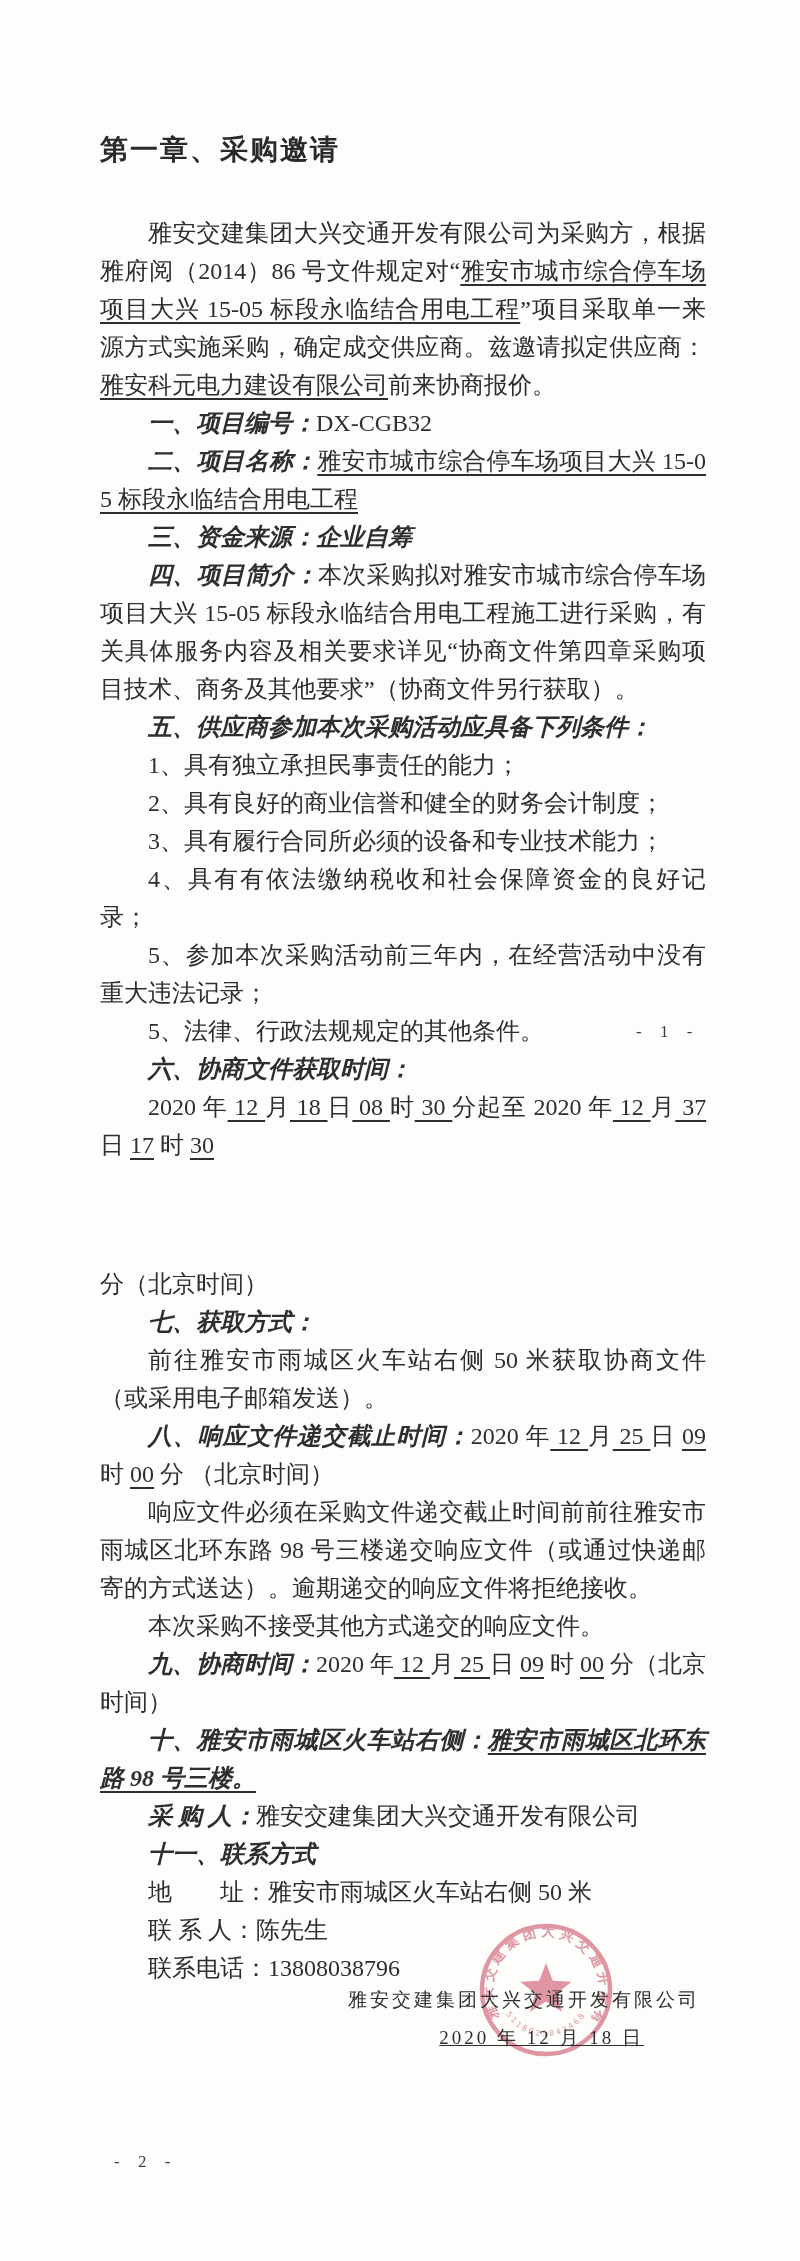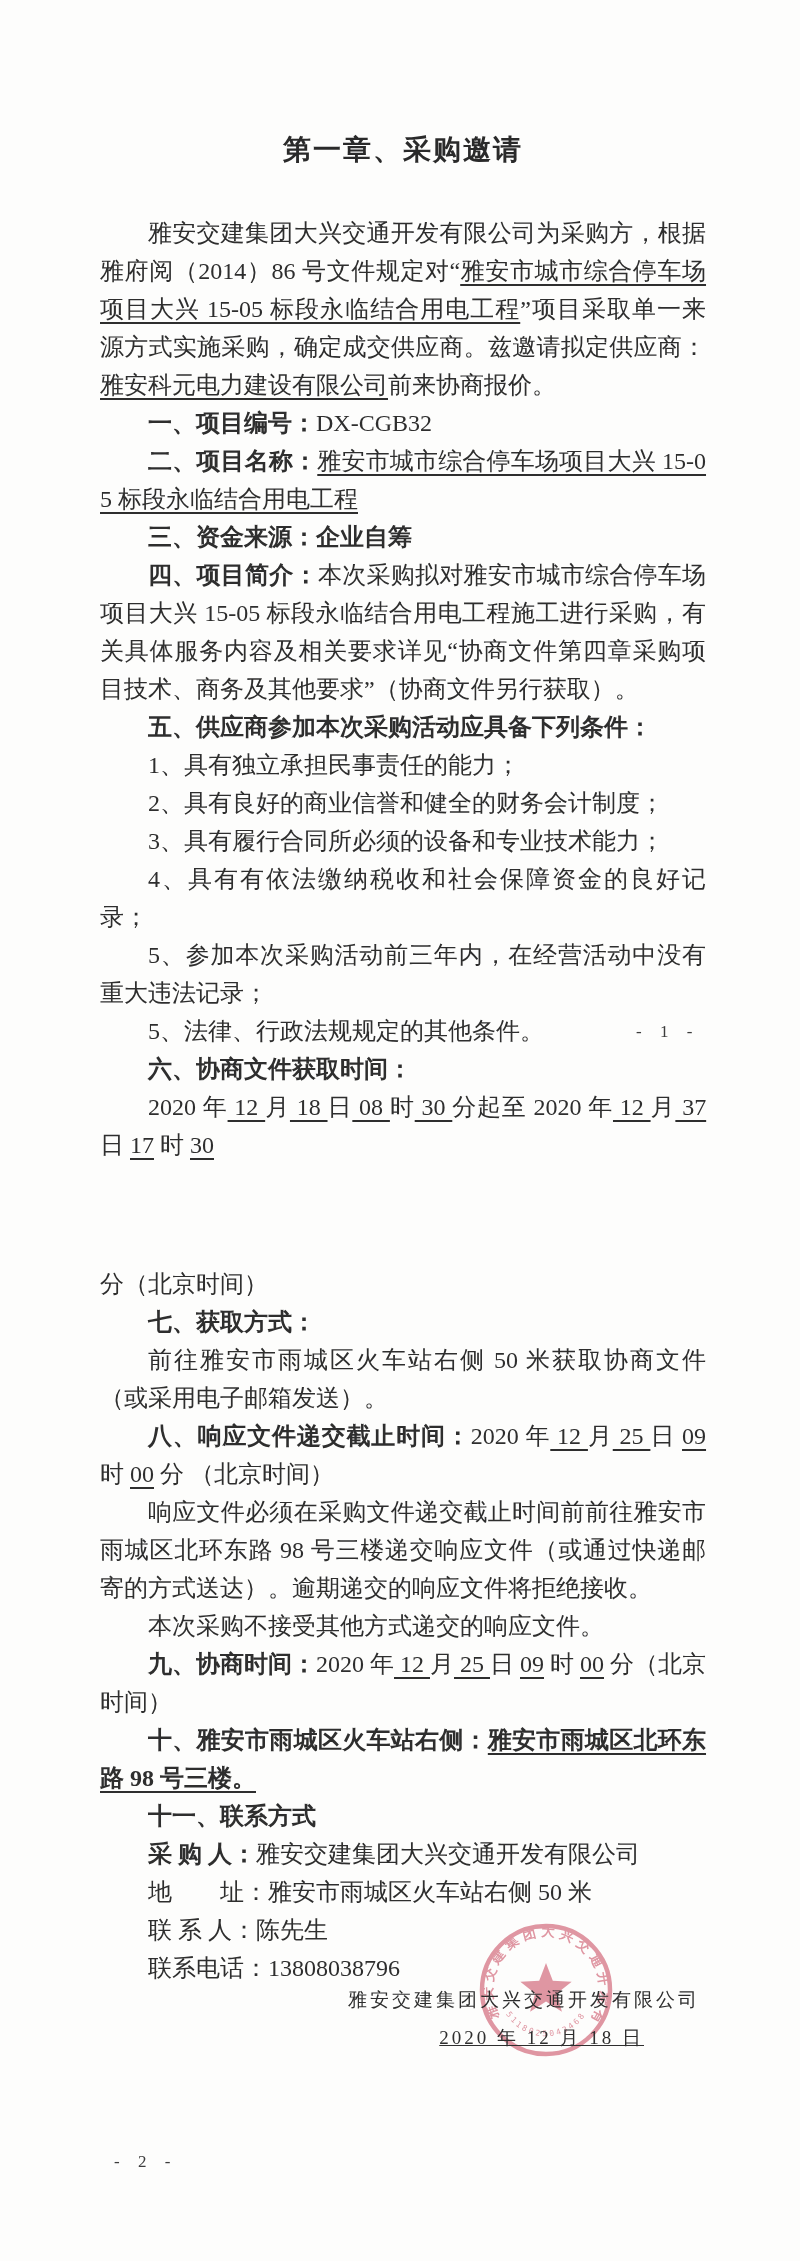--- a/index.html
+++ b/index.html
@@ -13,37 +13,36 @@
     width:800px;
     height:2261px;
     background:#fdfdfc;
     color:#2e2e2e;
     overflow:hidden;
   }
   .page-body { position:absolute; left:100px; width:606px; }
   .page1 { top:130px; }
   .page2 { top:1265px; }
   .doc-title {
-    text-align:center;
     font-size:28px;
     font-weight:bold;
     letter-spacing:2px;
     line-height:40px;
     margin-bottom:44px;
     color:#2a2a2a;
   }
   .para {
     font-size:24px;
     line-height:38px;
     text-align:justify;
     text-indent:2em;
     word-break:break-all;
   }
   .noindent { text-indent:0; }
-  .b { font-weight:bold; }
+  .b { font-weight:bold;font-style:italic; }
   .u { text-decoration:underline; text-underline-offset:5px; }
   .pageno {
     position:absolute;
     font-size:17px;
     letter-spacing:7px;
     color:#3c3c3c;
     white-space:nowrap;
   }
   .pageno-1 { left:636px; top:1022px; }
   .pageno-2 { left:114px; top:2152px; }
@@ -113,23 +112,23 @@
     <p class="para"><span class="b">八、响应文件递交截止时间：</span><span><span>2020 年</span><span class="u"> 12 </span><span>月</span><span class="u"> 25 </span><span>日 </span><span class="u">09</span><span> 时 </span><span class="u">00</span><span> 分 （北京时间）</span></span></p>
 
     <p class="para">响应文件必须在采购文件递交截止时间前前往雅安市雨城区北环东路 98 号三楼递交响应文件（或通过快递邮寄的方式送达）。逾期递交的响应文件将拒绝接收。</p>
 
     <p class="para">本次采购不接受其他方式递交的响应文件。</p>
 
     <p class="para"><span class="b">九、协商时间：</span><span><span>2020 年</span><span class="u"> 12 </span><span>月</span><span class="u"> 25 </span><span>日 </span><span class="u">09</span><span> 时 </span><span class="u">00</span><span> 分（北京时间）</span></span></p>
 
     <p class="para"><span class="b">十、雅安市雨城区火车站右侧：</span><span class="b u">雅安市雨城区北环东路 98 号三楼。</span></p>
 
+    <p class="para"><span class="b">采 购 人：</span><span>雅安交建集团大兴交通开发有限公司</span></p>
+
     <p class="para b">十一、联系方式</p>
-
-    <p class="para"><span class="b">采 购 人：</span><span>雅安交建集团大兴交通开发有限公司</span></p>
     <p class="para"><span>地　　址：</span><span>雅安市雨城区火车站右侧 50 米</span></p>
     <p class="para"><span>联 系 人：</span><span>陈先生</span></p>
     <p class="para"><span>联系电话：</span><span>13808038796</span></p>
   </div>
 
   <div class="stamp">
     <svg width="160" height="160" viewBox="0 0 160 160">
       <defs>
         <path id="arcTop" d="M 33.2,107 A 54,54 0 1 1 126.8,107" fill="none"></path>
         <path id="arcBottom" d="M 40,104 A 47,47 0 0 0 120,104" fill="none"></path>

